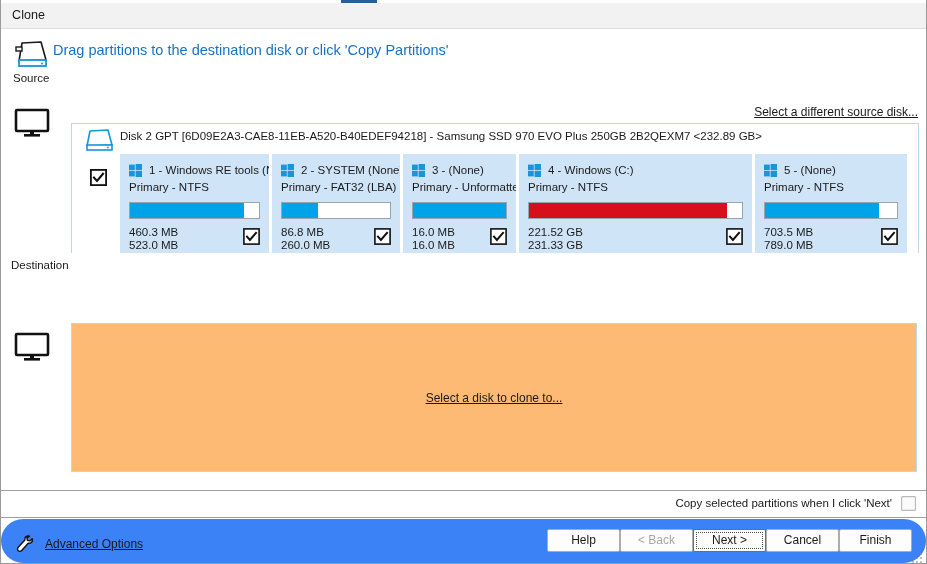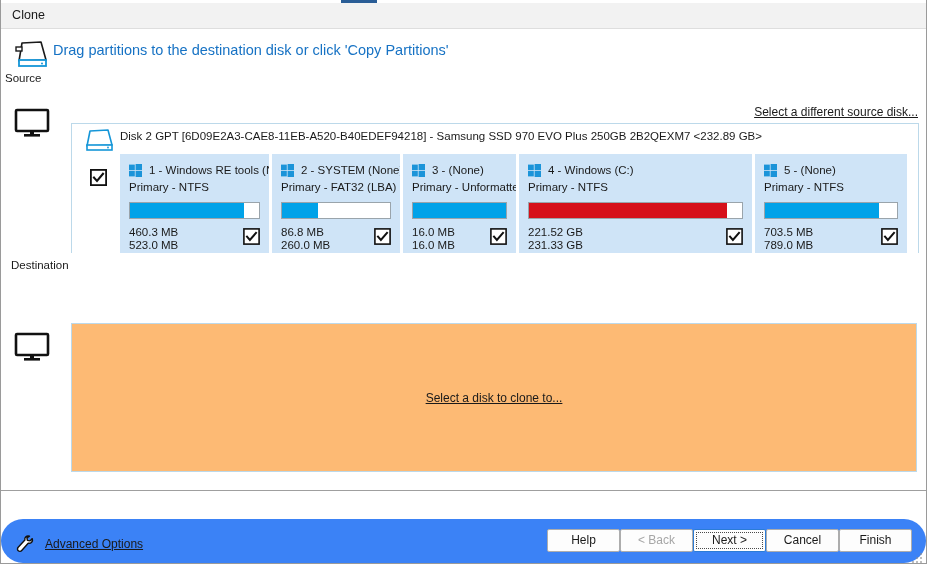--- a/index.html
+++ b/index.html
@@ -59,21 +59,21 @@
     color: #1672c4;
   }
 
   .src-disk-icon {
     position: absolute;
     left: 13px; top: 8px;
     width: 34px; height: 30px;
   }
   .src-label {
     position: absolute;
-    left: 4px; top: 42px;
+    left: 12px; top: 42px;
     font-size: 11.5px;
     color: #1a1a1a;
   }
 
   .monitor-icon-src {
     position: absolute;
     left: 13px; top: 78px;
     width: 36px; height: 30px;
   }
 
@@ -486,20 +486,28 @@
       </svg>
     </span>
 
     <div class="dest-panel">
       <div class="dest-link">
         <span class="link">Select a disk to clone to...</span>
       </div>
     </div>
   </div>
 
+  <div class="options-row">
+    <span class="opt-text">Copy selected partitions when I click 'Next'</span>
+    <span class="opt-check">
+      <svg viewBox="0 0 15 15" width="15" height="15">
+        <rect x="0.6" y="0.6" width="13.8" height="13.8" rx="1" fill="#fbfbfb" stroke="#b9b9b9" stroke-width="1.1"></rect>
+      </svg>
+    </span>
+  </div>
 
   <div class="footer">
     <div class="adv-wrap">
       <span class="wrench-icon">
         <svg viewBox="0 0 22 20" width="22" height="20">
           <path d="M14.5 2.2 C11.6 1.2 9.2 3.4 9.9 6.1 L3.2 13.3 C2.2 14.4 2.3 15.9 3.3 16.8 C4.3 17.7 5.8 17.6 6.7 16.5 L13.2 9.2 C16 9.8 18.2 7.4 17.3 4.6 L15 6.9 L12.4 6.4 L11.9 3.9 Z" fill="#ffffff" stroke="#111111" stroke-width="1.4" stroke-linejoin="round"></path>
         </svg>
       </span>
       <span class="link">Advanced Options</span>
     </div>

